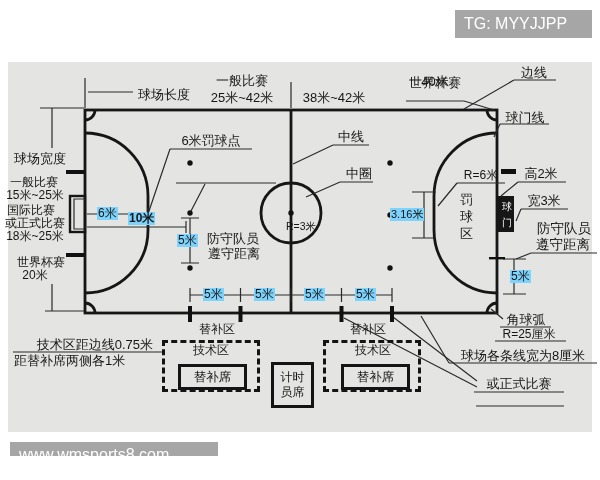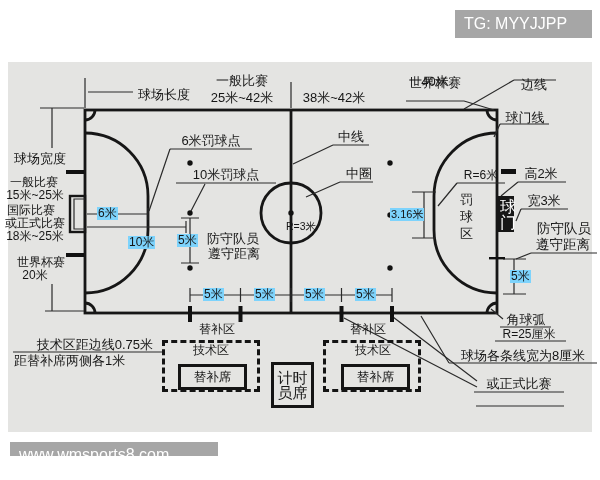--- a/index.html
+++ b/index.html
@@ -10,22 +10,22 @@
   .lbl{position:absolute;z-index:3;font-size:13px;line-height:14px;color:#161616;
        text-align:center;white-space:nowrap;}
   .sm{font-size:12px;line-height:13px;}
   .dim{background:#7dd3fc;padding:0 1px;white-space:nowrap;}
   .vert{white-space:normal;word-break:break-all;line-height:17px;}
   .badge{position:absolute;z-index:4;background:#a6a6a6;color:#ffffff;font-size:16px;
          display:flex;align-items:center;padding-left:9px;box-sizing:border-box;}
   .boxd{position:absolute;z-index:2;border:3px dashed #141414;background:transparent;}
   .boxs{position:absolute;z-index:2;border:3px solid #141414;background:#e4e4e2;
         display:flex;align-items:center;justify-content:center;font-size:12.5px;}
-  #timerbox{flex-direction:column;font-size:15px;line-height:15px;}
-  .goaltxt{position:absolute;z-index:3;color:#ffffff;font-size:16px;line-height:16px;
+  #timerbox{flex-direction:column;font-size:12px;line-height:15px;}
+  .goaltxt{position:absolute;z-index:3;color:#ffffff;font-size:10px;line-height:16px;
            text-align:right;white-space:normal;word-break:break-all;}
 </style>
 </head>
 <body>
 
 <div id="stage">
 
   <div id="panel"></div>
 
   <div class="badge" style="left:455px;top:10px;width:137px;height:28px;">
@@ -107,36 +107,35 @@
     <span>计时</span>
     <span>员席</span>
   </div>
 
   <span class="lbl" style="left:136px;top:88px;width:56px;">球场长度</span>
   <span class="lbl" style="left:214px;top:74px;width:56px;">一般比赛</span>
   <span class="lbl" style="left:204px;top:91px;width:76px;">25米~42米</span>
   <span class="lbl" style="left:296px;top:91px;width:76px;">38米~42米</span>
   <span class="lbl" style="left:407px;top:76px;width:56px;">世界杯赛</span>
   <span class="lbl" style="left:419px;top:75px;width:32px;">40米</span>
-  <span class="lbl" style="left:516px;top:78px;width:36px;">边线</span>
+  <span class="lbl" style="left:516px;top:66px;width:36px;">边线</span>
   <span class="lbl" style="left:502px;top:111px;width:46px;">球门线</span>
 
   <span class="lbl" style="left:12px;top:152px;width:56px;">球场宽度</span>
   <span class="lbl sm" style="left:8px;top:176px;width:52px;">一般比赛</span>
   <span class="lbl sm" style="left:0px;top:189px;width:70px;">15米~25米</span>
   <span class="lbl sm" style="left:5px;top:204px;width:52px;">国际比赛</span>
   <span class="lbl sm" style="left:3px;top:217px;width:64px;">或正式比赛</span>
   <span class="lbl sm" style="left:0px;top:230px;width:70px;">18米~25米</span>
   <span class="lbl sm" style="left:14px;top:256px;width:54px;">世界杯赛</span>
   <span class="lbl sm" style="left:19px;top:269px;width:32px;">20米</span>
 
   <span class="lbl" style="left:171px;top:134px;width:80px;">6米罚球点</span>
-  <span class="lbl" style="left:177px;top:168px;width:98px;">10米罚球点</span>
   <span class="lbl sm dim" style="left:97px;top:207px;">6米</span>
-  <span class="lbl sm dim" style="left:128px;top:236px;">10米</span>
+  <span class="lbl sm dim" style="left:128px;top:212px;font-weight:bold;">10米</span>
   <span class="lbl sm dim" style="left:177px;top:234px;">5米</span>
   <span class="lbl" style="left:206px;top:232px;width:54px;">防守队员</span>
   <span class="lbl" style="left:207px;top:247px;width:54px;">遵守距离</span>
   <span class="lbl" style="left:334px;top:130px;width:34px;">中线</span>
   <span class="lbl" style="left:342px;top:167px;width:34px;">中圈</span>
   <span class="lbl" style="left:280px;top:219px;width:42px;font-size:10.5px;">R=3米</span>
   <span class="lbl sm dim" style="left:390px;top:208px;font-size:11px;">3.16米</span>
   <span class="lbl sm" style="left:458px;top:169px;width:46px;">R=6米</span>
   <span class="lbl vert" style="left:459px;top:191px;width:15px;">罚球区</span>
   <span class="goaltxt" style="left:500px;top:199px;width:12px;">球门</span>

